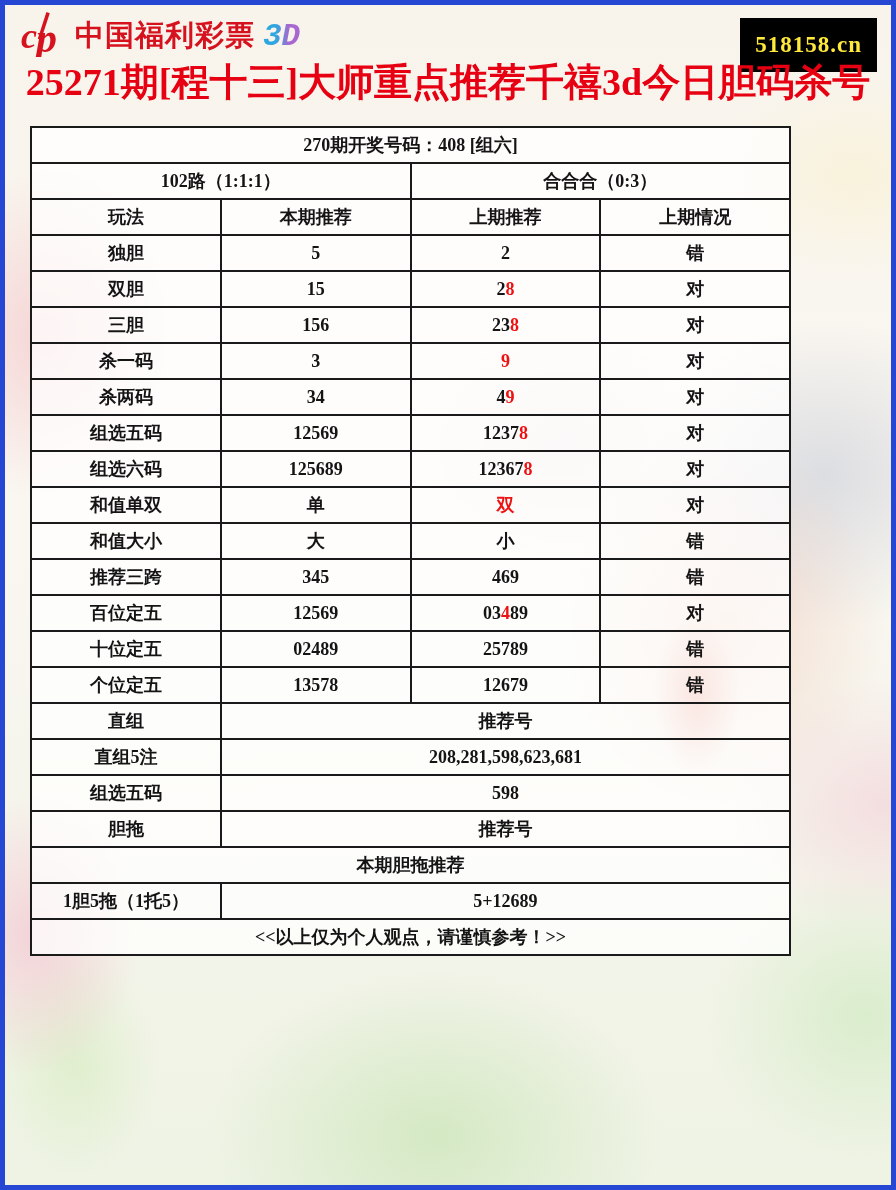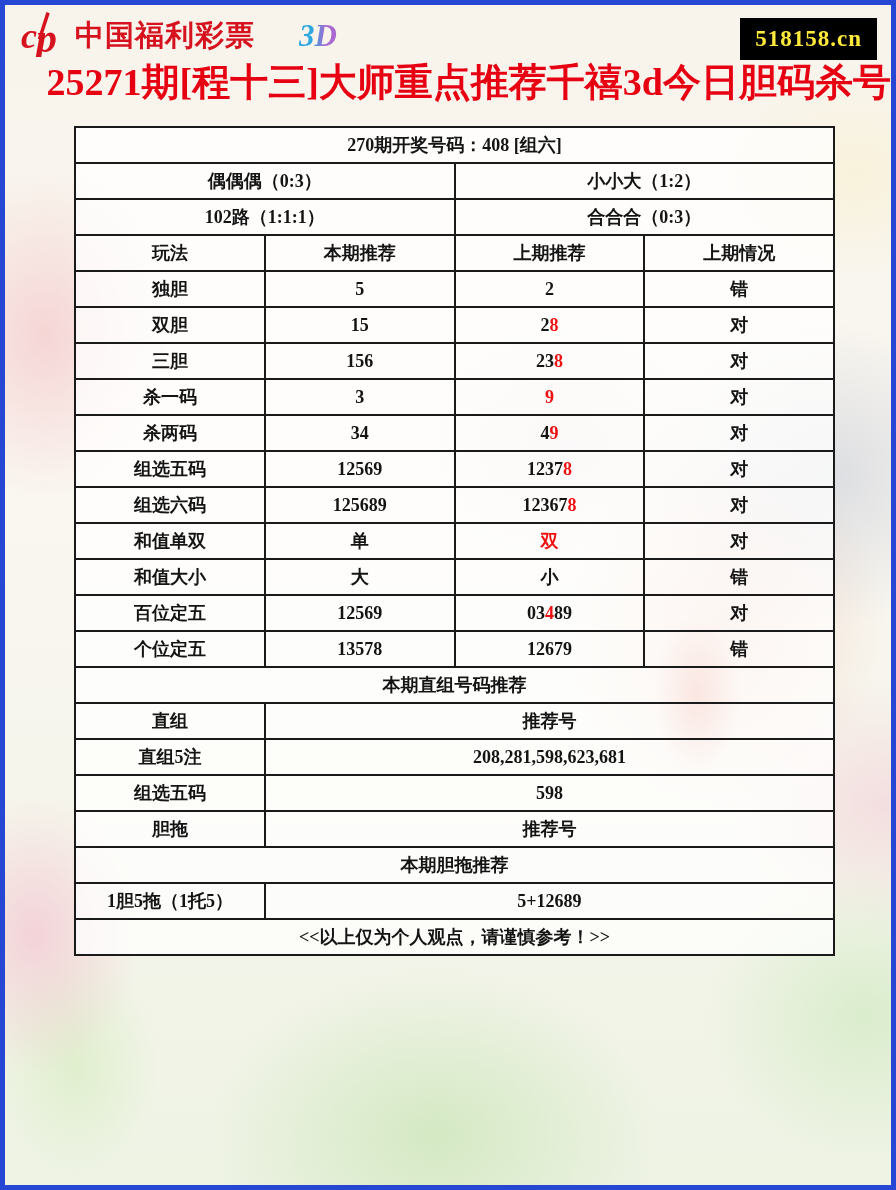--- a/index.html
+++ b/index.html
@@ -26,42 +26,42 @@
       linear-gradient(180deg,#f8f4ec 0%,#faf7f1 40%,#f4f4ea 75%,#eef3e4 100%);
   }
   .header { position:absolute; left:0; top:0; width:100%; height:56px; }
   .logo { position:absolute; left:16px; top:6px; display:flex; align-items:center; gap:8px; }
   .brand-text {
     color:var(--brand-red,#d6121f); font-size:29px; font-weight:bold;
     font-family:"Liberation Sans","DejaVu Sans",sans-serif; letter-spacing:1px;
   }
   .brand-3d {
     font-style:italic; font-weight:bold; font-size:31px;
-    font-family:Liberation Serif, serif; color:#4090d8;margin-left:36px;
+    font-family:Liberation Mono, monospace; color:#4090d8;
   }
   @supports (-webkit-background-clip: text) {
     .brand-3d {
       background:linear-gradient(90deg,#2ea7e0 35%,#a868d0 70%);
       -webkit-background-clip:text; -webkit-text-fill-color:transparent;
     }
   }
   .badge {
     position:absolute; right:14px; top:13px;
     background:var(--badge-bg,#000); color:var(--badge-text,#ffe93a);
-    font-size:23px; font-weight:bold; padding:8px 15px; letter-spacing:1px;
+    font-size:23px; font-weight:bold; padding:14px 15px; letter-spacing:1px;
     font-family:"Liberation Serif","DejaVu Serif",serif;
   }
   .main-title {
-    position:absolute; top:52px; left:0; width:100%; text-align:right;
+    position:absolute; top:52px; left:0; width:100%; text-align:center;
     color:var(--accent-red,#e60012); font-weight:bold; font-size:38px;
     letter-spacing:0px; white-space:nowrap;
   }
   table.sheet {
     position:absolute; left:25px; top:121px; width:761px;
-    border-collapse:collapse; table-layout:fixed;margin-left:44px;
+    border-collapse:collapse; table-layout:fixed;
   }
   table.sheet td {
     border:2px solid #1a1a1a; height:34px; text-align:center; vertical-align:middle;
     font-weight:bold; font-size:18px; color:#141414;
     background:rgba(255,255,255,0.74); padding:0 4px; overflow:hidden; white-space:nowrap;
   }
   td.red, span.red { color:var(--highlight-red,#ee1111); }
   td.disclaimer { color:var(--footer-blue,#1019c8); font-size:20px; }
 </style>
 </head>
@@ -92,24 +92,20 @@
         <col style="width:25%">
         <col style="width:25%">
         <col style="width:25%">
       </colgroup>
 
     <tbody>
       <tr>
         <td colspan="4">270期开奖号码：408 [组六]</td>
       </tr>
       <tr>
-        <td colspan="2">偶偶偶（0:3）</td>
-        <td colspan="2">小小大（1:2）</td>
-      </tr>
-      <tr>
         <td colspan="2">102路（1:1:1）</td>
         <td colspan="2">合合合（0:3）</td>
       </tr>
     </tbody>
 
     <tbody>
       <tr>
         <td>玩法</td>
         <td>本期推荐</td>
         <td>上期推荐</td>
@@ -166,38 +162,47 @@
           <td><span class="red">双</span></td>
           <td class="red">对</td>
         </tr>
         <tr>
           <td>和值大小</td>
           <td>大</td>
           <td><span>小</span></td>
           <td>错</td>
         </tr>
         <tr>
+          <td>推荐三跨</td>
+          <td>345</td>
+          <td><span>469</span></td>
+          <td>错</td>
+        </tr>
+        <tr>
           <td>百位定五</td>
           <td>12569</td>
           <td><span>03</span><span class="red">4</span><span>89</span></td>
           <td class="red">对</td>
         </tr>
         <tr>
+          <td>十位定五</td>
+          <td>02489</td>
+          <td><span>25789</span></td>
+          <td>错</td>
+        </tr>
+        <tr>
           <td>个位定五</td>
           <td>13578</td>
           <td><span>12679</span></td>
           <td>错</td>
         </tr>
       </tbody>
 
     <tbody>
       <tr>
-        <td colspan="4">本期直组号码推荐</td>
-      </tr>
-      <tr>
         <td>直组</td>
         <td colspan="3">推荐号</td>
       </tr>
     </tbody>
 
     <tbody>
         <tr>
           <td>直组5注</td>
           <td colspan="3">208,281,598,623,681</td>
         </tr>

